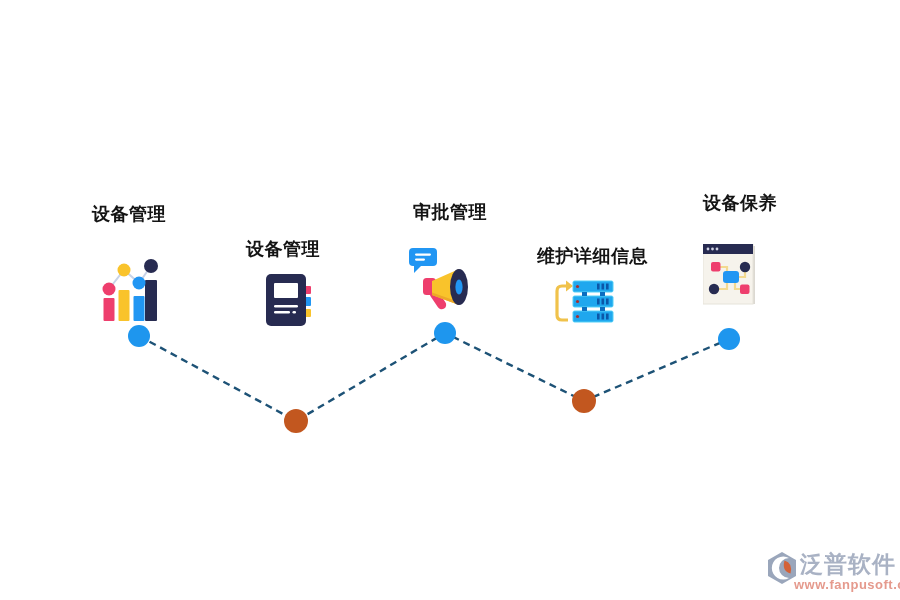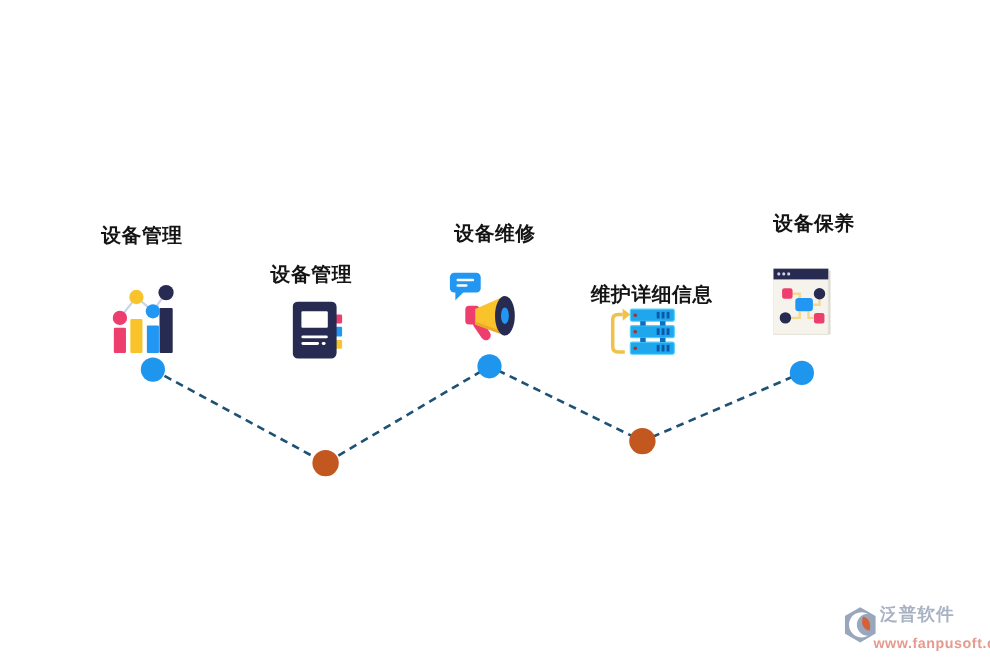--- a/index.html
+++ b/index.html
@@ -9,32 +9,32 @@
     font-family:"Liberation Sans", sans-serif; overflow:hidden;
   }
   .overlay { position:absolute; left:0; top:0; width:900px; height:600px; }
   .step-label {
     position:absolute; font-weight:bold; font-size:18px; color:#141414;
     letter-spacing:0.5px; white-space:nowrap;
   }
   .lbl-1 { left:92px;  top:202px;text-align:right; }
   .lbl-2 { left:246px; top:237px; }
   .lbl-3 { left:413px; top:200px; }
-  .lbl-4 { left:537px; top:256px; }
+  .lbl-4 { left:537px; top:244px; }
   .lbl-5 { left:703px; top:191px; }
   .icon { position:absolute; }
   .icon-1 { left:100px; top:258px; }
   .icon-2 { left:266px; top:274px; }
   .icon-3 { left:407px; top:246px; }
   .icon-4 { left:553px; top:279px; }
   .icon-5 { left:703px; top:244px; }
   .watermark { position:absolute; left:768px; top:549px; width:126px; height:46px; }
   .wm-logo { position:absolute; left:0; top:2px; }
   .wm-brand {
-    position:absolute; left:32px; top:0px; font-size:16px; font-weight:bold;
+    position:absolute; left:32px; top:0px; font-size:23px; font-weight:bold;
     color:#a9b2c4; letter-spacing:1px; white-space:nowrap;
   }
   .wm-url {
     position:absolute; left:26px; top:28px; font-size:13px; font-weight:bold;
     color:#e59a8d; letter-spacing:0.5px; white-space:nowrap;
   }
 </style>
 </head>
 <body>
 
@@ -44,21 +44,21 @@
     <polyline points="139,336 296,421 445,333 584,401 729,339" fill="none" stroke-width="2.4" stroke-dasharray="7 5" stroke="#1d5276"></polyline>
     <circle cx="139" cy="336" r="11" fill="#1e96ee"></circle>
     <circle cx="296" cy="421" r="12" fill="#c2571f"></circle>
     <circle cx="445" cy="333" r="11" fill="#1e96ee"></circle>
     <circle cx="584" cy="401" r="12" fill="#c2571f"></circle>
     <circle cx="729" cy="339" r="11" fill="#1e96ee"></circle>
   </svg>
 
   <div class="step-label lbl-1">设备管理</div>
   <div class="step-label lbl-2">设备管理</div>
-  <div class="step-label lbl-3">设备维修</div>
+  <div class="step-label lbl-3">审批管理</div>
   <div class="step-label lbl-4">维护详细信息</div>
   <div class="step-label lbl-5">设备保养</div>
 
   <svg class="icon icon-1" width="58" height="64" viewBox="0 0 58 64">
     <polyline points="9,31 24,12 39,25 51,8" fill="none" stroke="#c7d3e8" stroke-width="2"></polyline>
     <rect x="3.5" y="40" width="11" height="23" rx="1" fill="#ee3e6d"></rect>
     <rect x="18.5" y="32" width="11" height="31" rx="1" fill="#f9c32b"></rect>
     <rect x="33.5" y="38" width="11" height="25" rx="1" fill="#2196f3"></rect>
     <rect x="45" y="22" width="12" height="41" rx="1" fill="#272b51"></rect>
     <circle cx="9" cy="31" r="6.5" fill="#ee3e6d"></circle>

